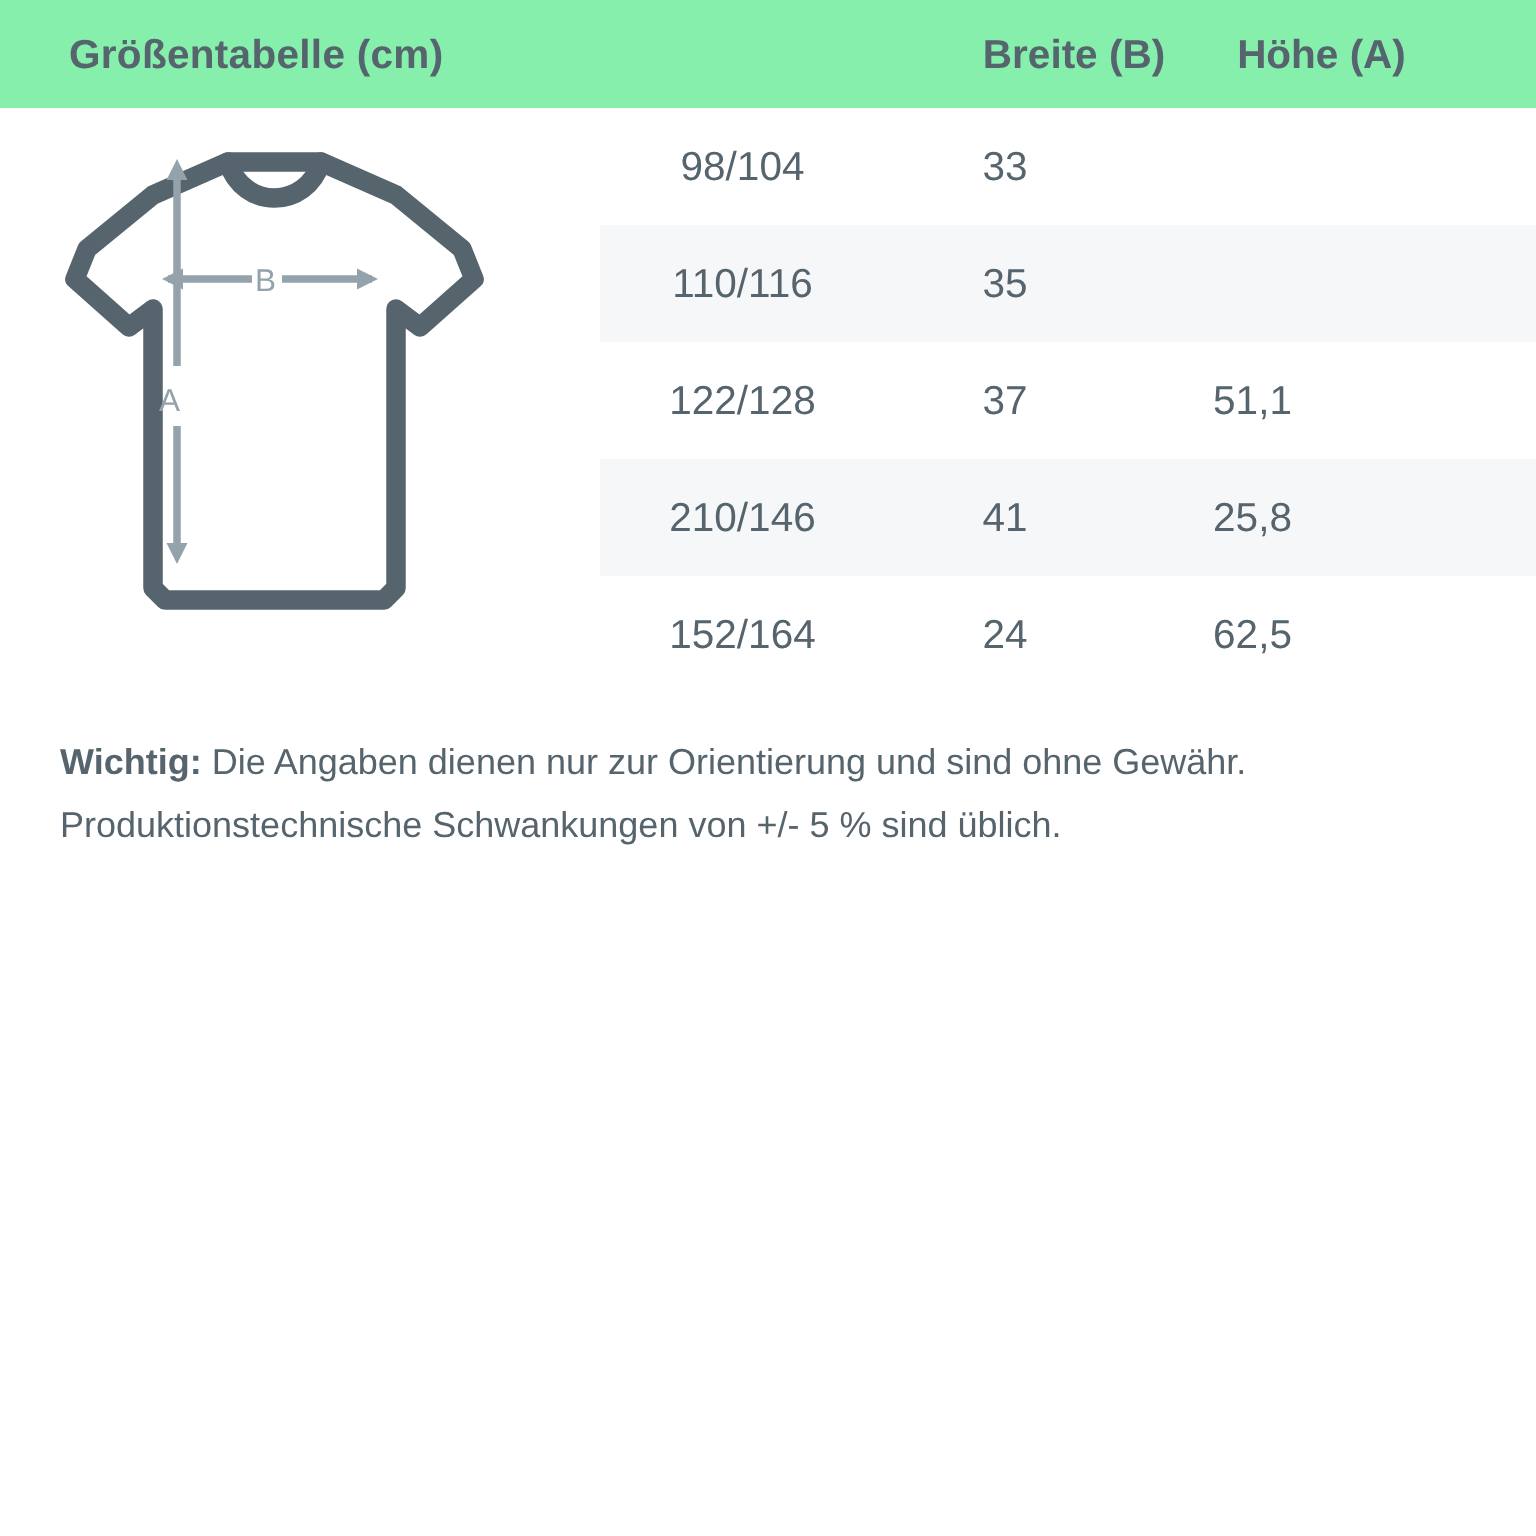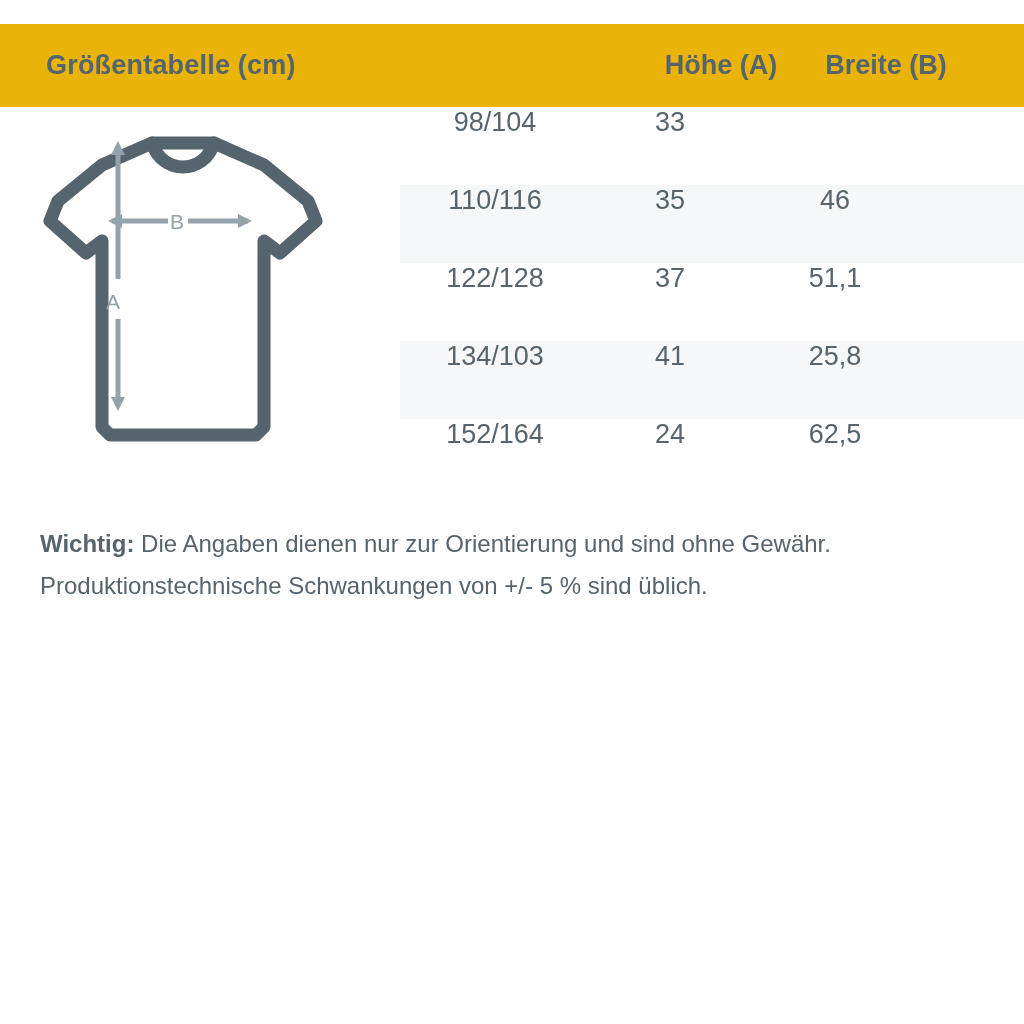--- a/index.html
+++ b/index.html
@@ -19,25 +19,24 @@
     position: absolute;
     left: 0;
     top: 0;
     width: 1024px;
   }
 
   
   .chart-header {
     display: flex;
     align-items: center;
-    background: #eab308;
-    height: 83px;
+    background: #86efac;
+    height: 72px;
     padding: 0 30px 0 46px;
     box-sizing: border-box;
-    margin-top: 24px;
   }
   .chart-header .title {
     flex: 0 0 400px;
     font-size: 27px;
     font-weight: bold;
     color: #55646d;
     letter-spacing: 0.2px;
   }
   .chart-header .col {
     font-size: 27px;
@@ -64,20 +63,21 @@
     position: absolute;
     left: 40px;
     top: 22px;
   }
 
   .table-wrap {
     flex: 1 1 auto;
   }
   .trow {
     display: flex;
+    align-items: center;
     height: 78px;
   }
   .trow.alt {
     background: #f6f7f8;
   }
   .trow .cell {
     font-size: 27px;
     color: #55646d;
     text-align: center;
   }
@@ -95,22 +95,22 @@
   }
 </style>
 </head>
 <body>
 
 <div class="size-chart">
 
   <div class="chart-header">
     <div class="title">Größentabelle (cm)</div>
     <div class="col col-size"></div>
+    <div class="col col-width">Breite (B)</div>
     <div class="col col-height">Höhe (A)</div>
-    <div class="col col-width">Breite (B)</div>
   </div>
 
   <div class="chart-body">
 
     <div class="shirt-wrap">
       <svg width="320" height="330" viewBox="0 0 320 330" xmlns="http://www.w3.org/2000/svg">
 
         <g fill="none" stroke="#55646d" stroke-width="13" stroke-linejoin="round" stroke-linecap="round">
           <path d="M112 14
                    L62 36
@@ -157,31 +157,30 @@
     <div class="table-wrap">
 
       <div class="trow">
         <div class="cell col-size">98/104</div>
         <div class="cell col-width">33</div>
       </div>
 
       <div class="trow alt">
         <div class="cell col-size">110/116</div>
         <div class="cell col-width">35</div>
-        <div class="cell col-height">46</div>
       </div>
 
       <div class="trow">
         <div class="cell col-size">122/128</div>
         <div class="cell col-width">37</div>
         <div class="cell col-height">51,1</div>
       </div>
 
       <div class="trow alt">
-        <div class="cell col-size">134/103</div>
+        <div class="cell col-size">210/146</div>
         <div class="cell col-width">41</div>
         <div class="cell col-height">25,8</div>
       </div>
 
       <div class="trow">
         <div class="cell col-size">152/164</div>
         <div class="cell col-width">24</div>
         <div class="cell col-height">62,5</div>
       </div>
 

